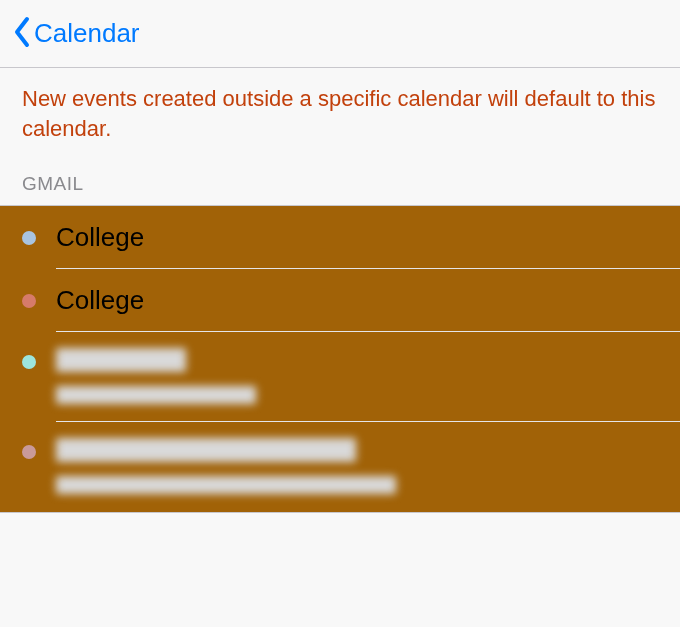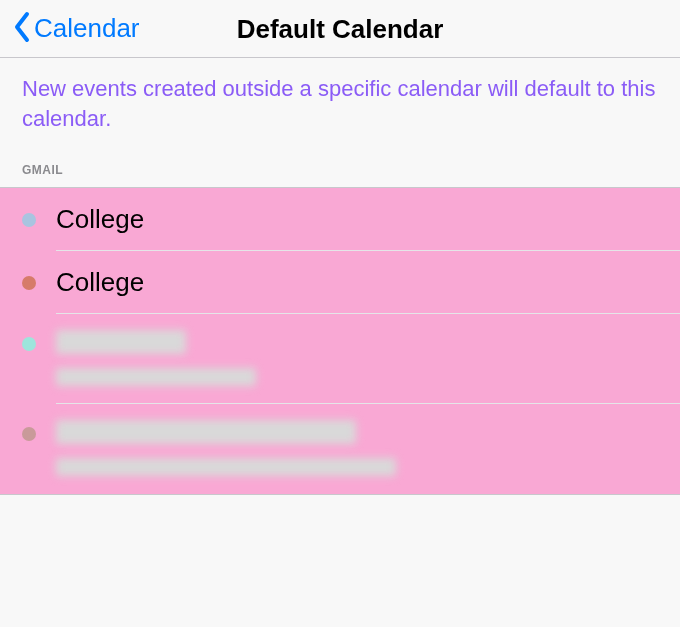--- a/index.html
+++ b/index.html
@@ -8,21 +8,21 @@
       box-sizing: border-box;
       font-family: -apple-system, BlinkMacSystemFont, "Helvetica Neue", sans-serif;
     }
     body {
       width: 680px;
       height: 627px;
       background: #f8f8f8;
       overflow: hidden;
     }
     .navbar {
-      height: 58px;
+      height: 68px;
       background: #f8f8f8;
       border-bottom: 1px solid #c8c7cc;
       position: relative;
       display: flex;
       align-items: center;
     }
     .back-button {
       display: flex;
       align-items: center;
       padding-left: 12px;
@@ -41,33 +41,32 @@
       position: absolute;
       left: 50%;
       top: 50%;
       transform: translate(-50%, -50%);
       font-size: 26px;
       font-weight: 600;
       color: #000;
     }
     .description {
       padding: 16px 22px 30px 22px;
-      color: #8b5cf6;
+      color: #c2410c;
       font-size: 22px;
       line-height: 1.35;
     }
     .section-header {
       padding: 0 22px 10px 22px;
       color: #8a8a8e;
-      font-size: 12px;
+      font-size: 19px;
       letter-spacing: 0.5px;
-      font-weight: bold;
     }
     .list {
-      background: #f9a8d4;
+      background: #a16207;
       border-top: 1px solid #c8c7cc;
       border-bottom: 1px solid #c8c7cc;
     }
     .row {
       display: flex;
       align-items: flex-start;
       padding: 16px 22px;
       position: relative;
     }
     .row-separator {
@@ -132,21 +131,20 @@
 
 <div class="navbar">
   <div class="back-button">
     <span class="chevron">
       <svg width="20" height="34" viewBox="0 0 20 34">
         <polyline points="15,4 5,17 15,30" fill="none" stroke="#007aff" stroke-width="4" stroke-linecap="round" stroke-linejoin="round"></polyline>
       </svg>
     </span>
     <span class="back-label">Calendar</span>
   </div>
-  <div class="title">Default Calendar</div>
 </div>
 
 <div class="description">New events created outside a specific calendar will default to this calendar.</div>
 
 <div class="section-header">GMAIL</div>
 
 <div class="list">
 
   <div class="row">
     <div class="dot" style="background:#a9c4e0"></div>

